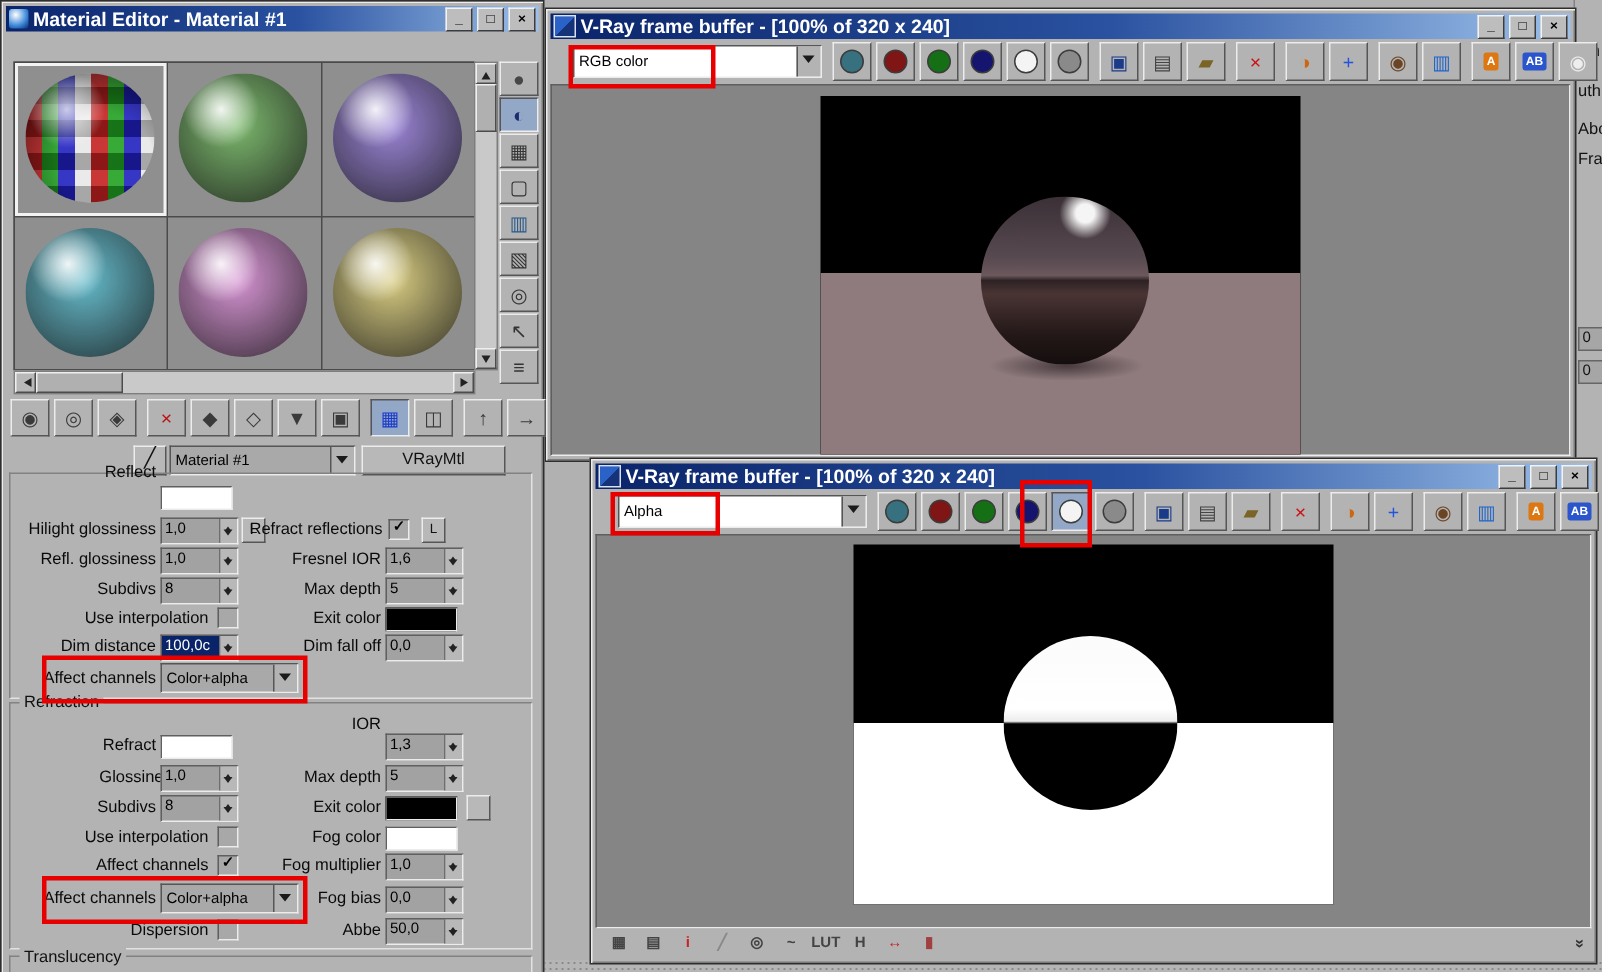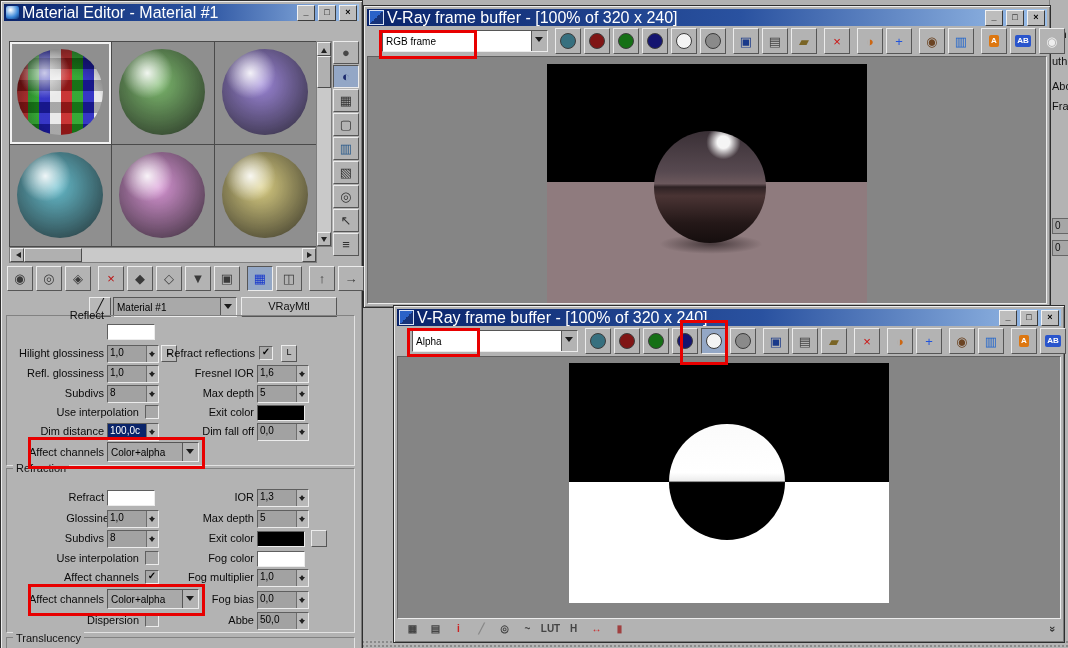--- a/index.html
+++ b/index.html
@@ -2,21 +2,21 @@
 <html><head>
 <meta charset="utf-8">
 <style>
   html,body{margin:0;padding:0;width:1068px;height:648px;overflow:hidden;background:#b1b1b1;
     font-family:"Liberation Sans",sans-serif;font-size:11px;color:#111;position:relative}
   .win{position:absolute;background:#b3b3b3;border:1px solid #2e2e2e;
     box-shadow:inset 1px 1px 0 #ededed, inset -1px -1px 0 #7a7a7a}
   .titlebar{position:absolute;left:3px;right:3px;top:3px;height:17px;
     background:linear-gradient(90deg,#0a246a,#2a52a0 55%,#9cc0ea);
     display:flex;align-items:center;gap:3px;padding:0 2px}
-  .title-text{flex:1;color:#fff;font-weight:normal;font-size:16px;white-space:nowrap;overflow:hidden}
+  .title-text{flex:1;color:#fff;font-weight:bold;font-size:13px;white-space:nowrap;overflow:hidden}
   .winbtn{width:16px;height:14px;background:#bdbdbd;border:1px solid;border-color:#f2f2f2 #3c3c3c #3c3c3c #f2f2f2;
     font-size:9px;line-height:12px;text-align:center;font-weight:bold;color:#000;flex:0 0 auto}
   .meicon{width:13px;height:13px;border-radius:2px;flex:0 0 auto;
     background:radial-gradient(circle at 35% 30%,#fff,#3a86d8 60%,#0a2a6a)}
   .vicon{width:13px;height:13px;flex:0 0 auto;border:1px solid #d8e2f4;
     background:linear-gradient(135deg,#2a62c8 50%,#16337a 50%)}
   
   .menubar{position:absolute;left:3px;right:3px;top:21px;height:16px;background:#a6a6a6;
     display:flex;gap:14px;padding:2px 8px;color:#efefef}
   .menu-item{white-space:nowrap}
@@ -133,21 +133,21 @@
 <div class="win" style="left:363px;top:5px;width:686px;height:301px;z-index:2">
   <div class="titlebar">
     <span class="vicon"></span>
     <span class="title-text">V-Ray frame buffer - [100% of 320 x 240]</span>
     <span class="winbtn">_</span>
     <span class="winbtn">□</span>
     <span class="winbtn">×</span>
   </div>
   <div class="vfb-toolbar">
     <span class="dropdown">
-      <span class="dd-text">RGB frame</span>
+      <span class="dd-text">RGB color</span>
       <span class="dd-btn"></span>
     </span>
     <span style="display:flex">
         <span class="tbtn">
           <span class="circ" style="background: rgb(55, 112, 127);"></span>
         </span>
         <span class="tbtn">
           <span class="circ" style="background: rgb(128, 21, 21);"></span>
         </span>
         <span class="tbtn">
@@ -517,21 +517,21 @@
   <span class="dropdown gray" style="left:106px;top:441px;width:90px">
     <span class="dd-text">Color+alpha</span>
     <span class="dd-btn"></span>
   </span>
 
   <div class="secbox" style="left:5px;top:467px;width:347px;height:163px"></div>
   <span class="seclabel" style="left:12px;top:461px">Refraction</span>
 
   <span class="lab" style="left:3px;top:490px;width:100px">Refract</span>
   <span class="swatch" style="left: 106px; top: 489px; --c: #ffffff;"></span>
-  <span class="lab" style="left:153px;top:490px;width:100px">IOR</span>
+  <span class="lab" style="left:153px;top:476px;width:100px">IOR</span>
   <span class="nfield" style="left:256px;top:488px">
       <span class="nval">1,3</span>
       <span class="spin">
         <i class="u"></i>
         <i class="d"></i>
       </span>
     </span>
 
   <span class="lab" style="left:19px;top:511px;width:100px">Glossiness</span>
   <span class="nfield" style="left:106px;top:509px">

